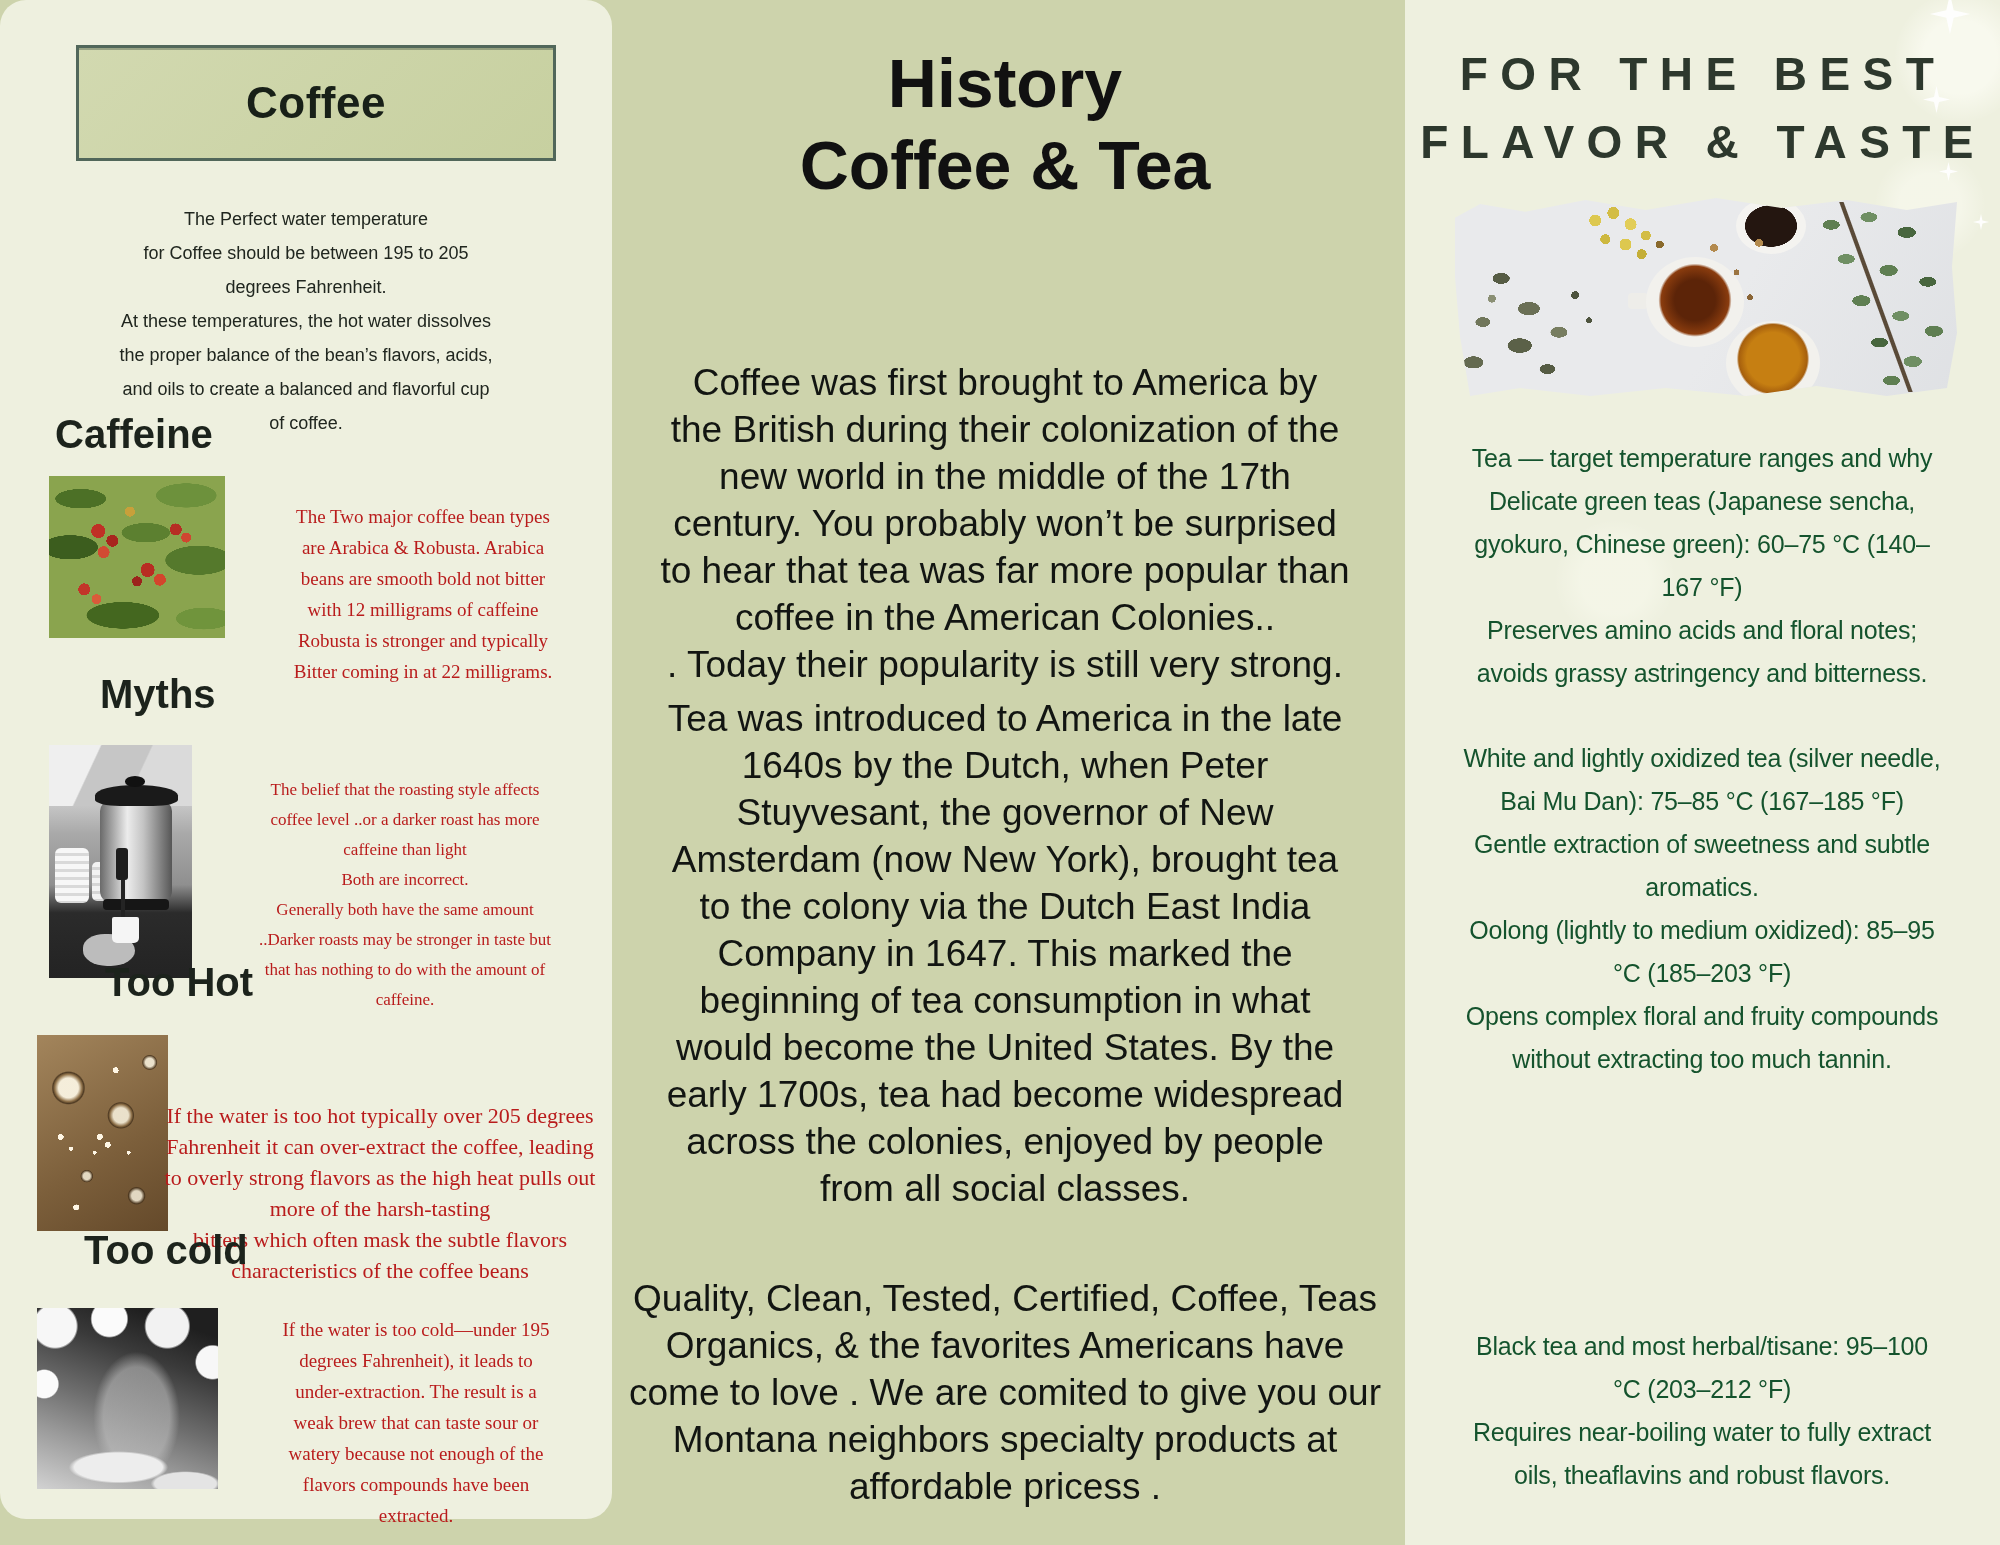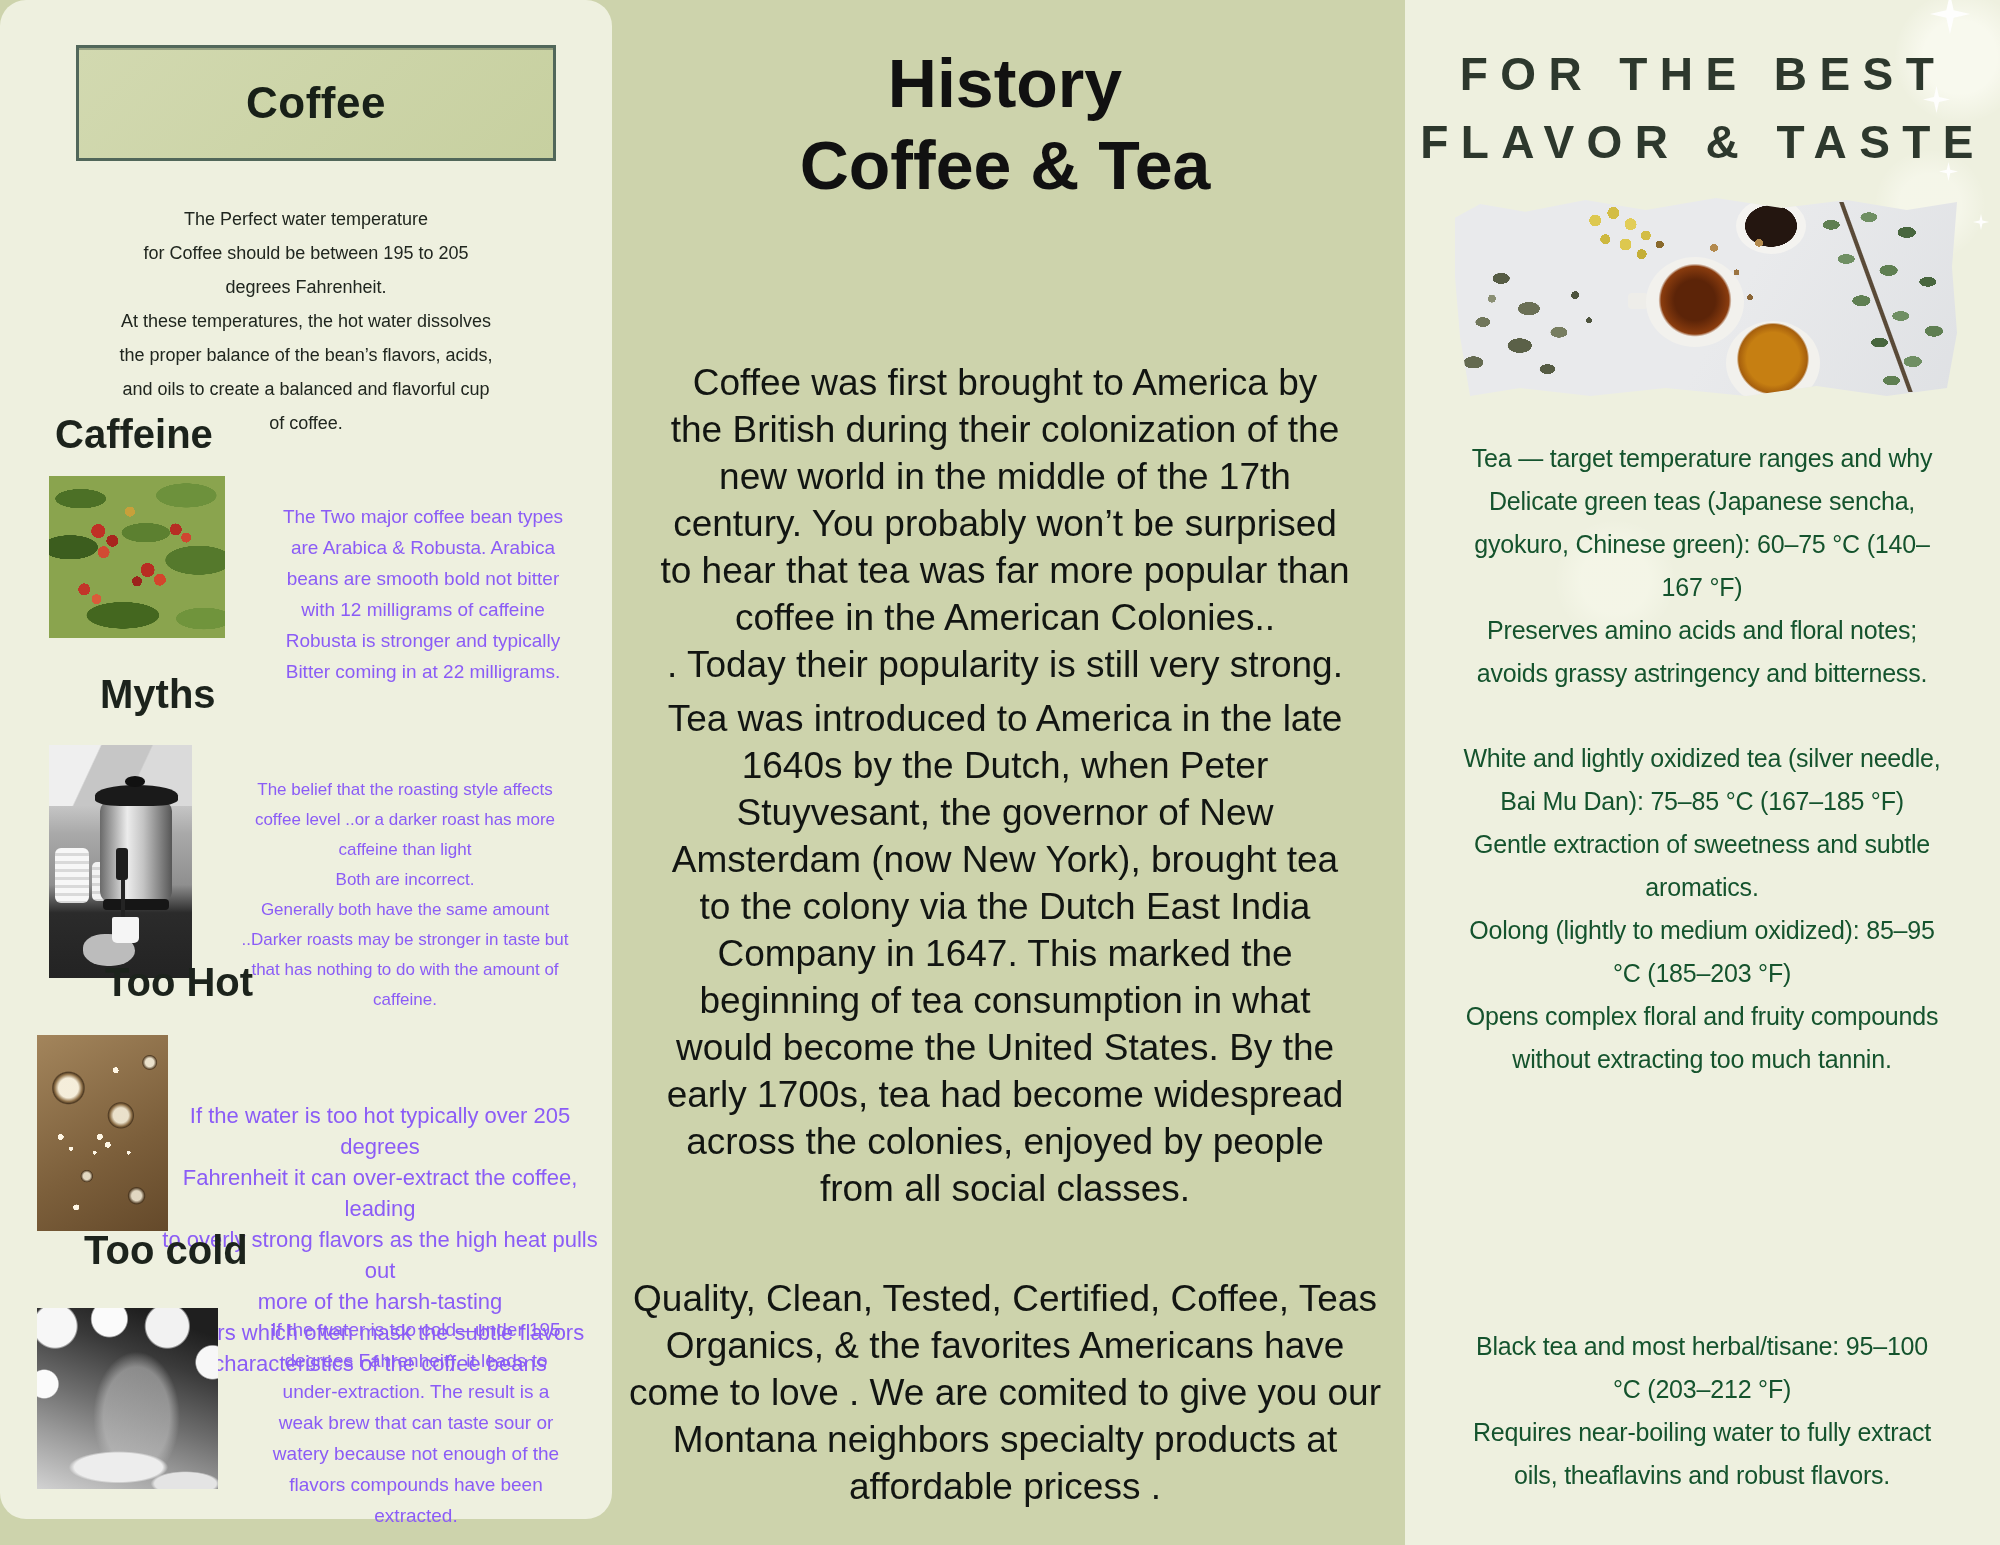--- a/index.html
+++ b/index.html
@@ -20,21 +20,21 @@
     border:3px solid #51675a;box-shadow:inset 0 2px 0 rgba(46,64,52,.35);
     display:flex;align-items:center;justify-content:center;
   }
   .coffee-box span{font-size:44px;font-weight:bold;color:#182018;letter-spacing:.5px;}
   .intro{position:absolute;left:56px;top:184px;width:500px;font-size:18px;line-height:34px;color:#20261f;}
   .sec-h{position:absolute;font-size:40px;font-weight:bold;color:#1c231c;margin:0;}
   #h-caffeine{left:55px;top:412px;}
   #h-myths{left:100px;top:672px;}
   #h-toohot{left:105px;top:960px;}
   #h-toocold{left:84px;top:1228px;}
-  .side-text{position:absolute;color:#8b5cf6;}
+  .side-text{position:absolute;color:#b91c1c;font-family:Liberation Serif, serif;}
   #t-caffeine{left:243px;top:482px;width:360px;font-size:19px;line-height:31px;}
   #t-myths{left:205px;top:758px;width:400px;font-size:17px;line-height:30px;}
   #t-toohot{left:160px;top:1078px;width:440px;font-size:22px;line-height:31px;}
   #t-toocold{left:230px;top:1295px;width:372px;font-size:19px;line-height:31px;}
 
   .photo{position:absolute;overflow:hidden;}
   
   #photo-caffeine{
     left:49px;top:476px;width:176px;height:162px;background-color:#8aa44e;
     background-image:

